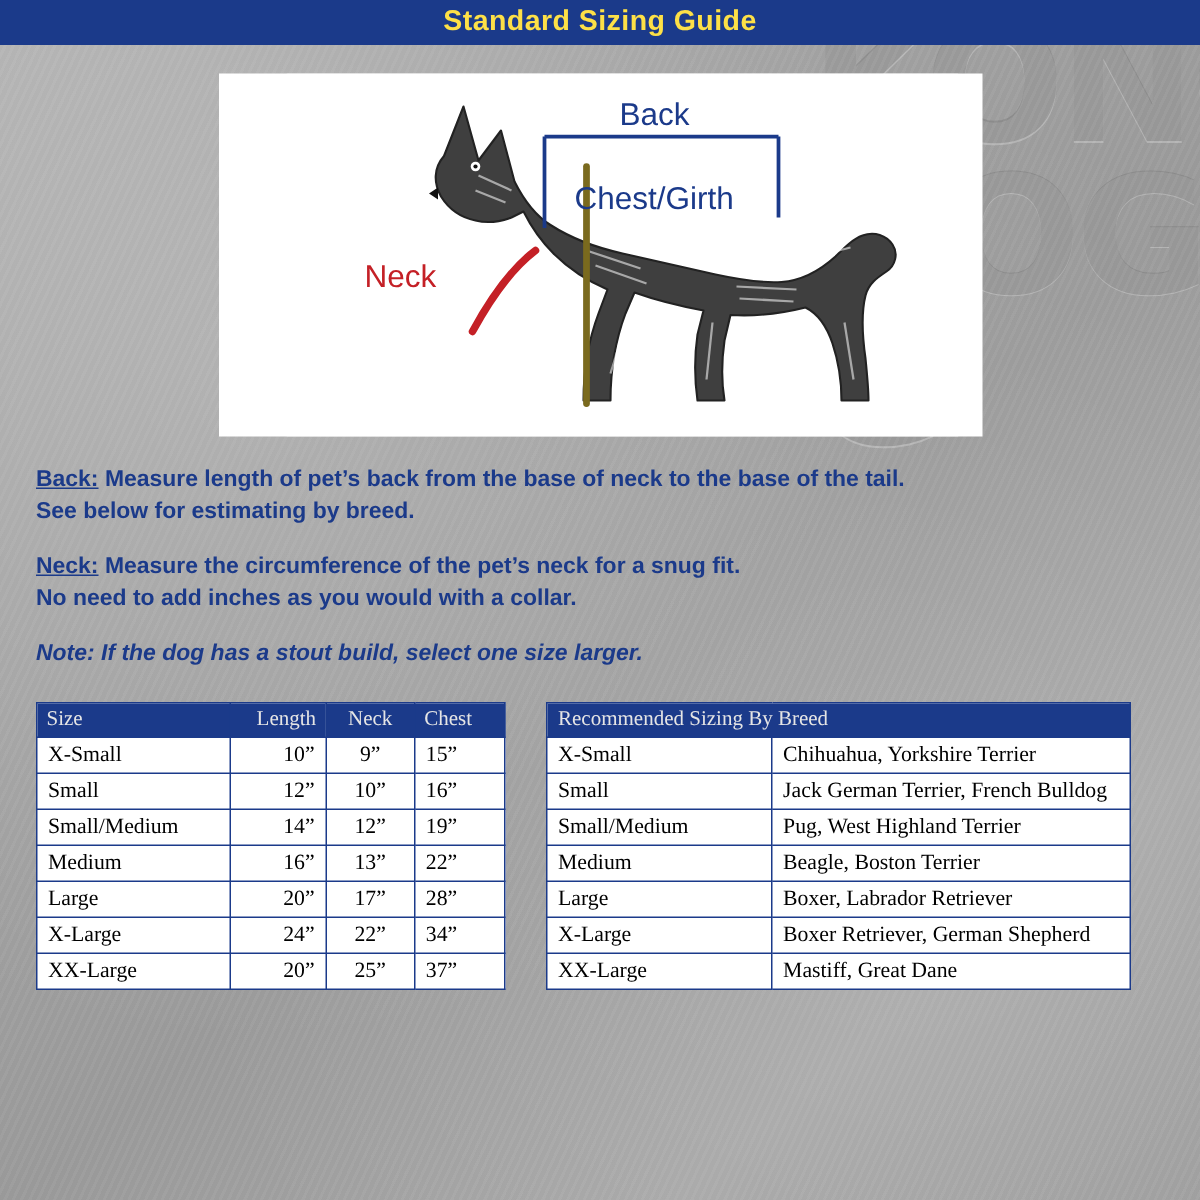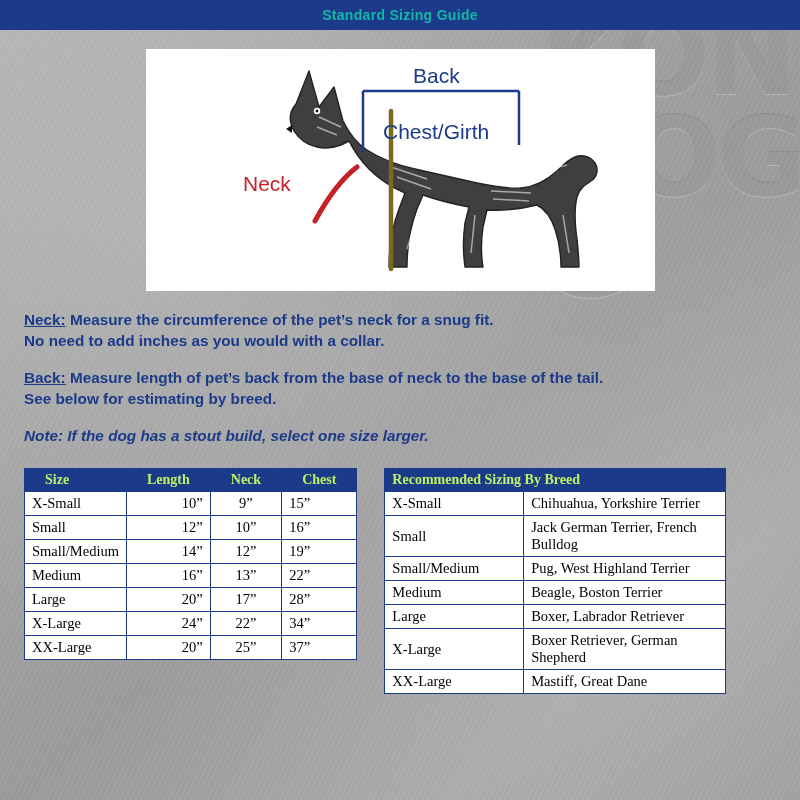--- a/index.html
+++ b/index.html
@@ -52,25 +52,25 @@
   }
   .watermark span {
     display: block;
     text-shadow: 0 1px 0 rgba(255,255,255,0.25);
   }
 
   .title-bar {
     position: relative;
     height: 30px;
     background: #1b3a8a;
-    color: #14b8a6;
+    color: #fde047;
     display: flex;
     align-items: center;
     justify-content: center;
-    font-size: 14px;
+    font-size: 19px;
     font-weight: bold;
     letter-spacing: 0.3px;
     z-index: 3;
   }
 
   .hero {
     position: relative;
     z-index: 2;
     margin: 19px auto 17px auto;
     width: 464px;
@@ -114,40 +114,40 @@
     background: #ffffff;
     font-family: "Liberation Serif", serif;
     font-size: 14.5px;
     color: #000000;
   }
   table, th, td {
     border: 1px solid #1b3a8a;
   }
   th {
     background: #1b3a8a;
-    color: #bef264;
-    font-weight: bold;
-    padding: 3px 20px;
+    color: #e5e5e5;
+    font-weight: normal;
+    padding: 3px 6px;
     text-align: center;
     font-size: 14px;
   }
   td {
     padding: 3px 7px;
     background: #ffffff;
   }
 
   
   .size-table { width: 313px; }
   .size-table th:nth-child(1), .size-table td:nth-child(1) { width: 134px; text-align: left; }
   .size-table th:nth-child(2), .size-table td:nth-child(2) { width: 56px; text-align: right; }
   .size-table th:nth-child(3), .size-table td:nth-child(3) { width: 56px; text-align: center; }
   .size-table th:nth-child(4), .size-table td:nth-child(4) { width: 56px; text-align: left; }
 
   
-  .breed-table { width: 342px; }
+  .breed-table { width: 390px; }
   .breed-table th { text-align: left; padding-left: 7px; }
   .breed-table td:nth-child(1) { width: 140px; }
   .breed-table td:nth-child(2) { width: 240px; }
 </style>
 </head>
 <body>
 
 <div class="page">
 
   <div class="watermark">
@@ -225,26 +225,26 @@
       </g>
 
       <text x="222" y="34" font-family="Liberation Sans, sans-serif" font-size="21" fill="#1b3a8a">Back</text>
       <text x="192" y="90" font-family="Liberation Sans, sans-serif" font-size="21" fill="#1b3a8a">Chest/Girth</text>
       <text x="52" y="142" font-family="Liberation Sans, sans-serif" font-size="21" fill="#c42026">Neck</text>
     </svg>
   </div>
 
   <div class="instructions">
     <p>
+      <span class="lbl">Back:</span><span> Measure length of pet’s back from the base of neck to the base of the tail.</span><br>
+      <span>See below for estimating by breed.</span>
+    </p>
+    <p>
       <span class="lbl">Neck:</span><span> Measure the circumference of the pet’s neck for a snug fit.</span><br>
       <span>No need to add inches as you would with a collar.</span>
-    </p>
-    <p>
-      <span class="lbl">Back:</span><span> Measure length of pet’s back from the base of neck to the base of the tail.</span><br>
-      <span>See below for estimating by breed.</span>
     </p>
     <p class="note">Note: If the dog has a stout build, select one size larger.</p>
   </div>
 
   <div class="tables">
 
     <table class="size-table">
       <thead>
         <tr>
           <th>Size</th>

